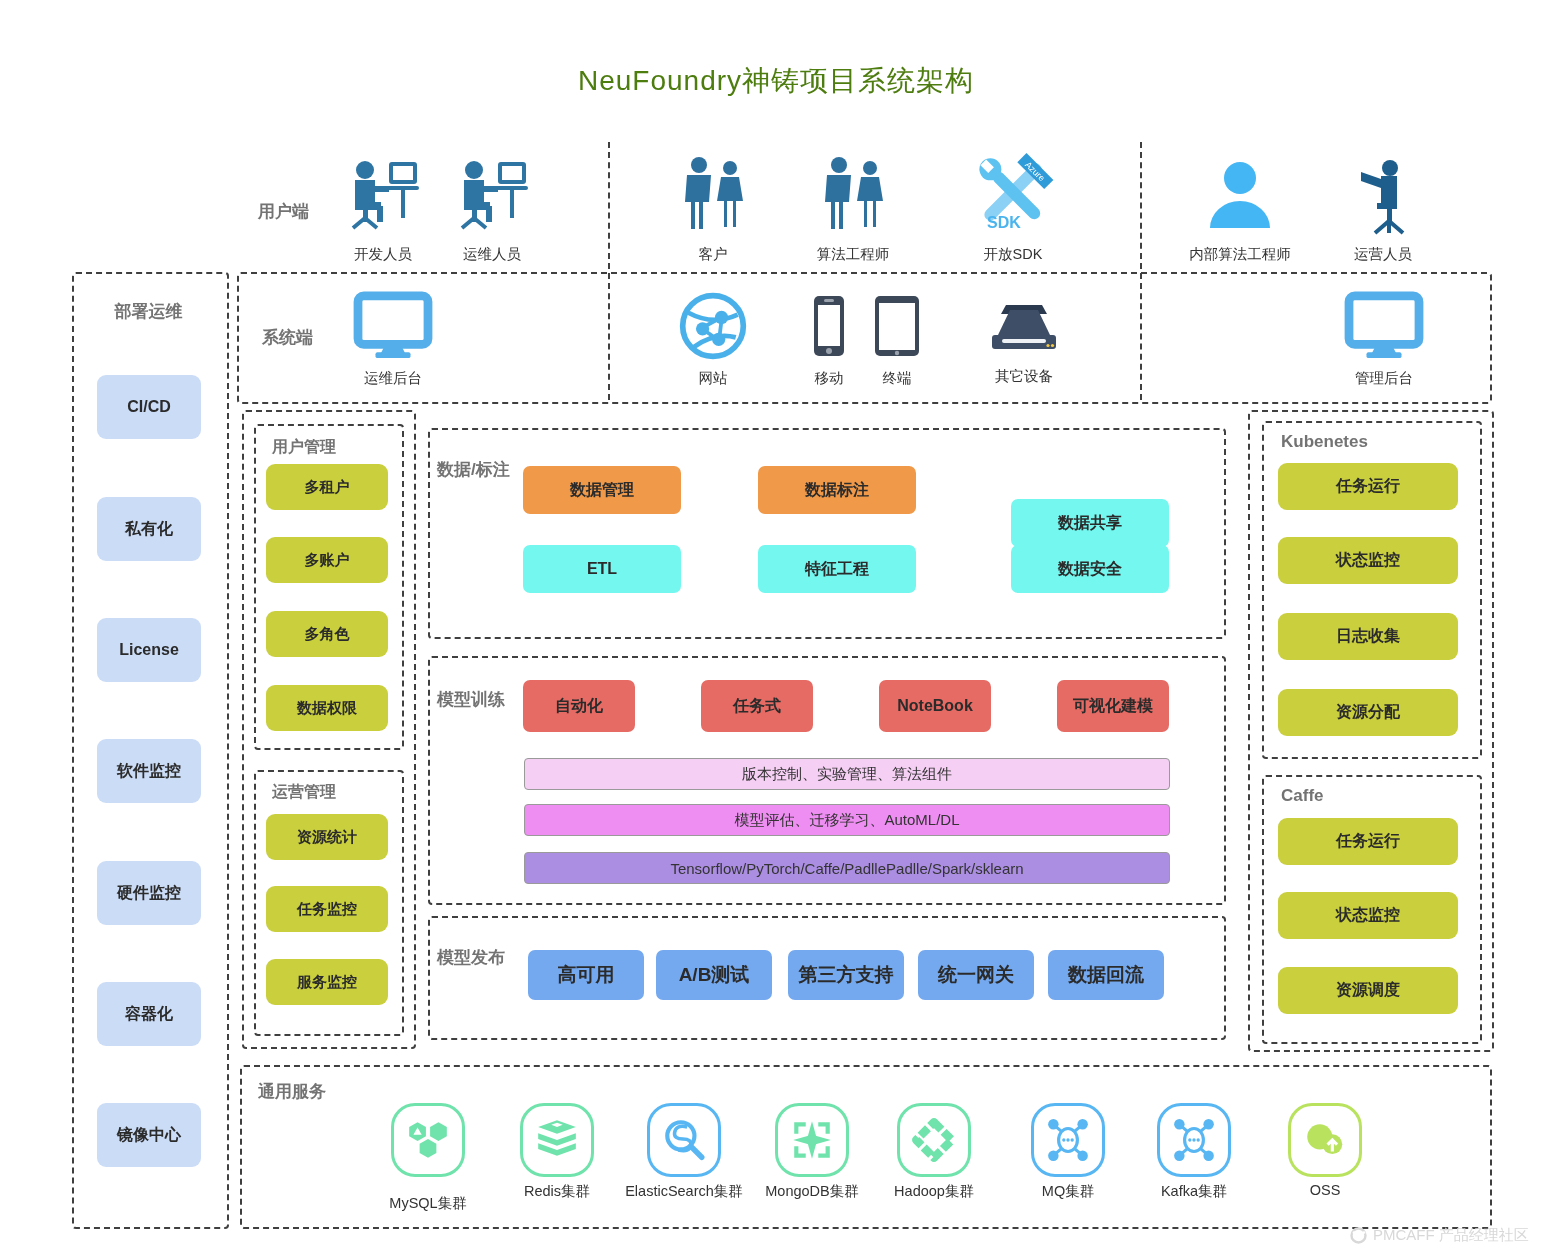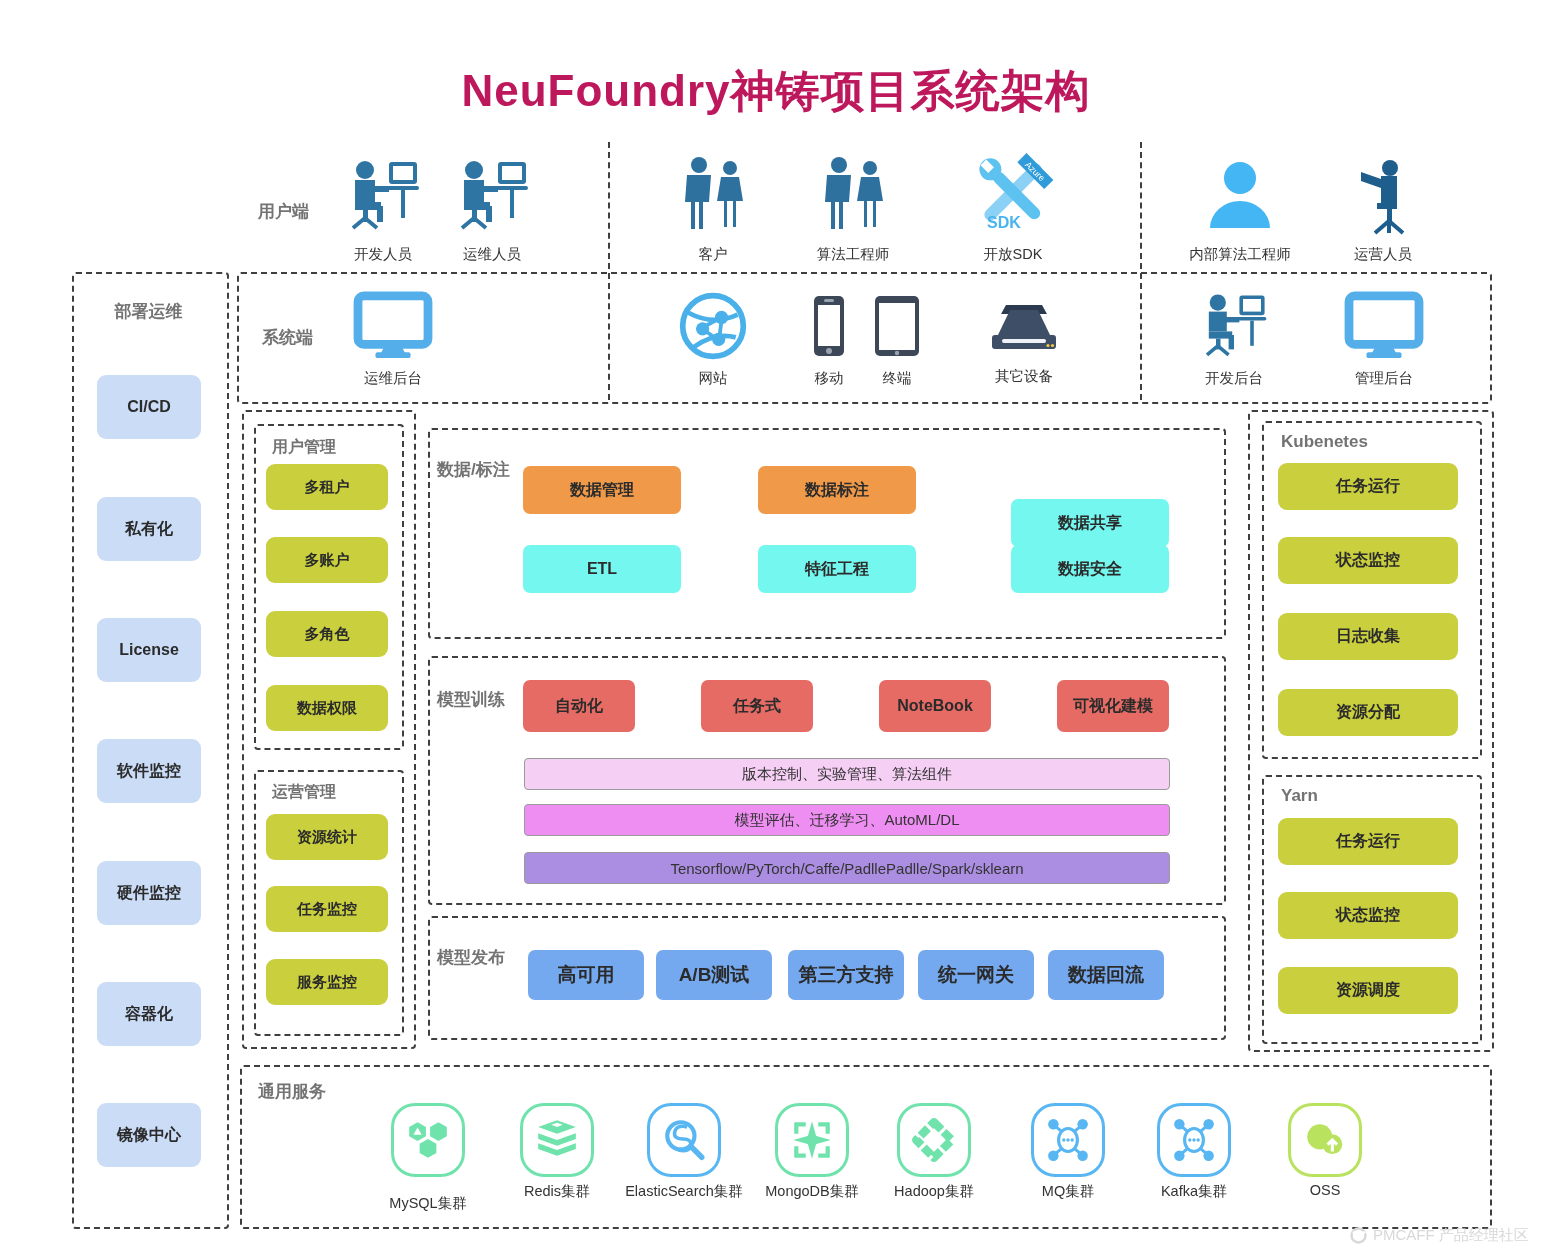--- a/index.html
+++ b/index.html
@@ -1,18 +1,18 @@
 <!DOCTYPE html>
 <html><head>
 <meta charset="utf-8">
 <style>
   html,body{margin:0;padding:0;background:#fff;}
   .canvas{position:relative;width:1552px;height:1256px;background:#fff;overflow:hidden;
           font-family:"Liberation Sans","DejaVu Sans",sans-serif;color:#2f2f2f;}
-  .title{position:absolute;left:0;right:0;top:62px;text-align:center;font-size:44px;font-weight:bold;color:#be185d;letter-spacing:1px;}
+  .title{position:absolute;left:0;right:0;top:62px;text-align:center;font-size:28px;font-weight:normal;color:#4d7c0f;letter-spacing:1px;}
   .box{position:absolute;border:2px dashed #3f3f3f;border-radius:4px;background:transparent;}
   .vdiv{position:absolute;width:0;border-left:2px dashed #3f3f3f;}
   .hdr{position:absolute;font-size:17px;font-weight:bold;color:#737373;white-space:nowrap;}
   .chip{position:absolute;display:flex;align-items:center;justify-content:center;
         font-size:16px;font-weight:600;color:#2b2b2b;border-radius:9px;white-space:nowrap;}
   .lchip{background:#cbdcf7;width:104px;height:64px;left:97px;}
   .ochip{background:#c9cf3d;width:122px;height:46px;left:266px;font-size:15px;}
   .kchip{background:#c9cf3d;width:180px;height:47px;left:1278px;}
   .dchip{width:158px;height:48px;border-radius:7px;}
   .orange{background:#f09a49;}
@@ -226,40 +226,20 @@
         <path d="M16 38 L28 13 h28 L68 38 z" fill="#3e4e66"></path>
         <rect x="10" y="38" width="64" height="14" rx="3" fill="#3e4e66"></rect>
         <rect x="20" y="42" width="44" height="4" rx="2" fill="#eef2f6"></rect>
         <circle cx="66" cy="48.5" r="1.6" fill="#f5c944"></circle>
           <circle cx="70.5" cy="48.5" r="1.6" fill="#f5c944"></circle>
       </svg>
     </div>
     <div class="cap">其它设备</div>
   </div>
 
-  <div class="icon-item" style="left:1174px;top:288px;width:120px;">
-    <div class="iconwrap" style="height:76px;">
-      <svg width="72" height="72" viewBox="0 0 80 80">
-          <g fill="#2e75a4">
-        <rect x="46" y="6" width="28" height="22" rx="3"></rect>
-            <rect x="50" y="10" width="20" height="14" fill="#fff"></rect>
-        <rect x="44" y="30" width="32" height="4" rx="2"></rect>
-            <rect x="58" y="34" width="4" height="28"></rect>
-        <circle cx="22" cy="14" r="9"></circle>
-            <path d="M12 24 h20 v22 h-20 z"></path>
-            <path d="M30 30 h16 v6 h-16 z"></path>
-        <path d="M12 46 h26 v8 h-26 z"></path>
-            <rect x="34" y="50" width="6" height="16"></rect>
-            <rect x="20" y="54" width="5" height="12"></rect>
-        <path d="M10 72 l12 -10 M34 72 l-12 -10" stroke="#2e75a4" stroke-width="4" fill="none"></path>
-          </g>
-        </svg>
-    </div>
-    <div class="cap">开发后台</div>
-  </div>
 
   <div class="icon-item" style="left:1324px;top:288px;width:120px;">
     <div class="iconwrap" style="height:76px;">
       <svg width="82" height="70" viewBox="0 0 84 72">
           <g fill="#54aee9">
         <rect x="6" y="5" width="72" height="50" rx="6" fill="none" stroke="#54aee9" stroke-width="9"></rect>
         <path d="M34 55 h16 l5 10 h-26 z"></path>
             <rect x="24" y="63" width="36" height="6" rx="2"></rect>
           </g>
         </svg>
@@ -322,21 +302,21 @@
   <div class="box" style="left:1248px;top:410px;width:242px;height:638px;"></div>
 
   <div class="box" style="left:1262px;top:421px;width:216px;height:334px;"></div>
   <div class="hdr" style="left:1281px;top:432px;">Kubenetes</div>
   <div class="chip kchip" style="top:463px;">任务运行</div>
   <div class="chip kchip" style="top:537px;">状态监控</div>
   <div class="chip kchip" style="top:613px;">日志收集</div>
   <div class="chip kchip" style="top:689px;">资源分配</div>
 
   <div class="box" style="left:1262px;top:775px;width:216px;height:265px;"></div>
-  <div class="hdr" style="left:1281px;top:786px;">Yarn</div>
+  <div class="hdr" style="left:1281px;top:786px;">Caffe</div>
   <div class="chip kchip" style="top:818px;">任务运行</div>
   <div class="chip kchip" style="top:892px;">状态监控</div>
   <div class="chip kchip" style="top:967px;">资源调度</div>
 
   <div class="box" style="left:240px;top:1065px;width:1248px;height:160px;"></div>
   <div class="hdr" style="left:258px;top:1080px;">通用服务</div>
 
   <div class="icon-item" style="left:363px;top:1103px;width:130px;gap:12px;">
     <div class="squircle sq-green">
       <svg width="46" height="46" viewBox="0 0 44 44">

